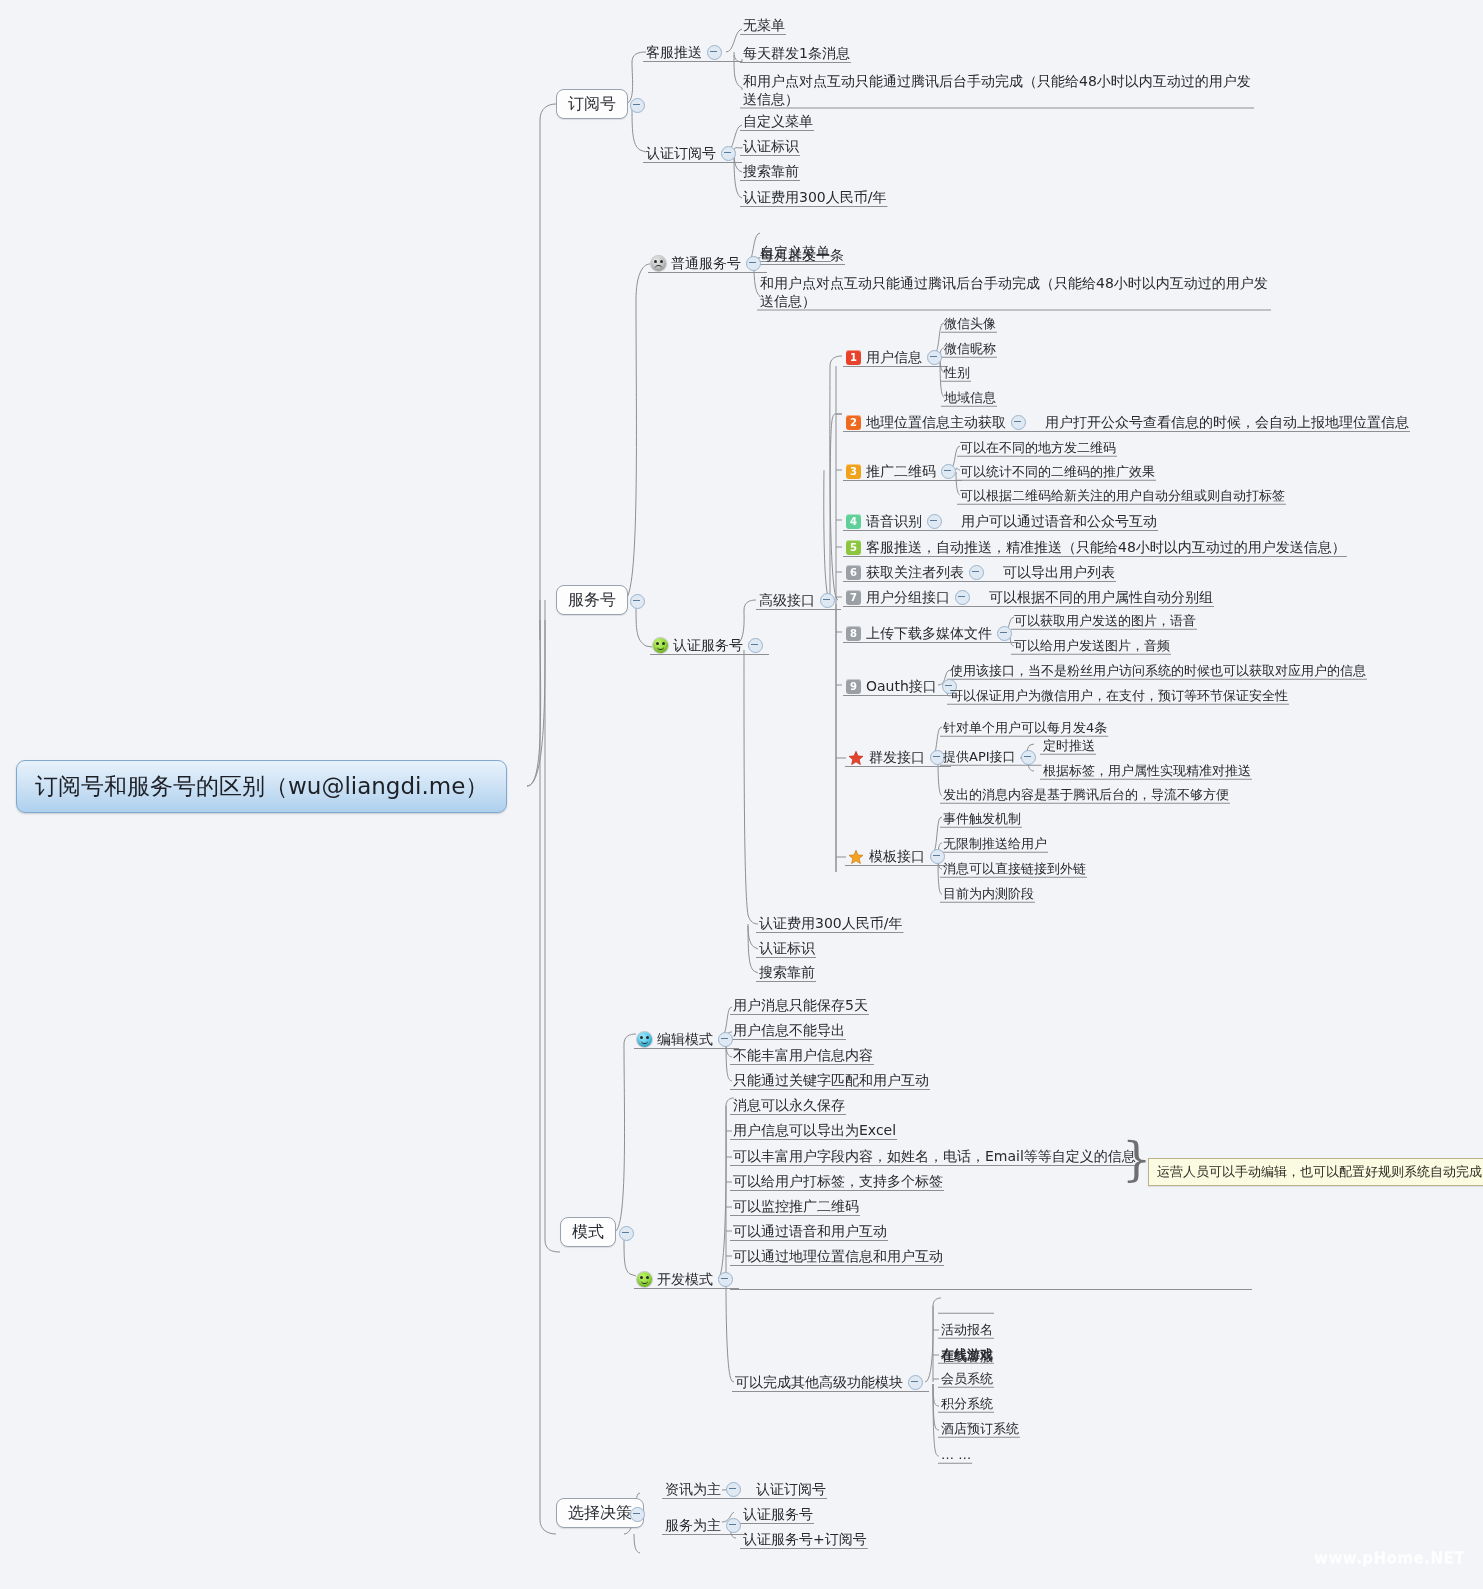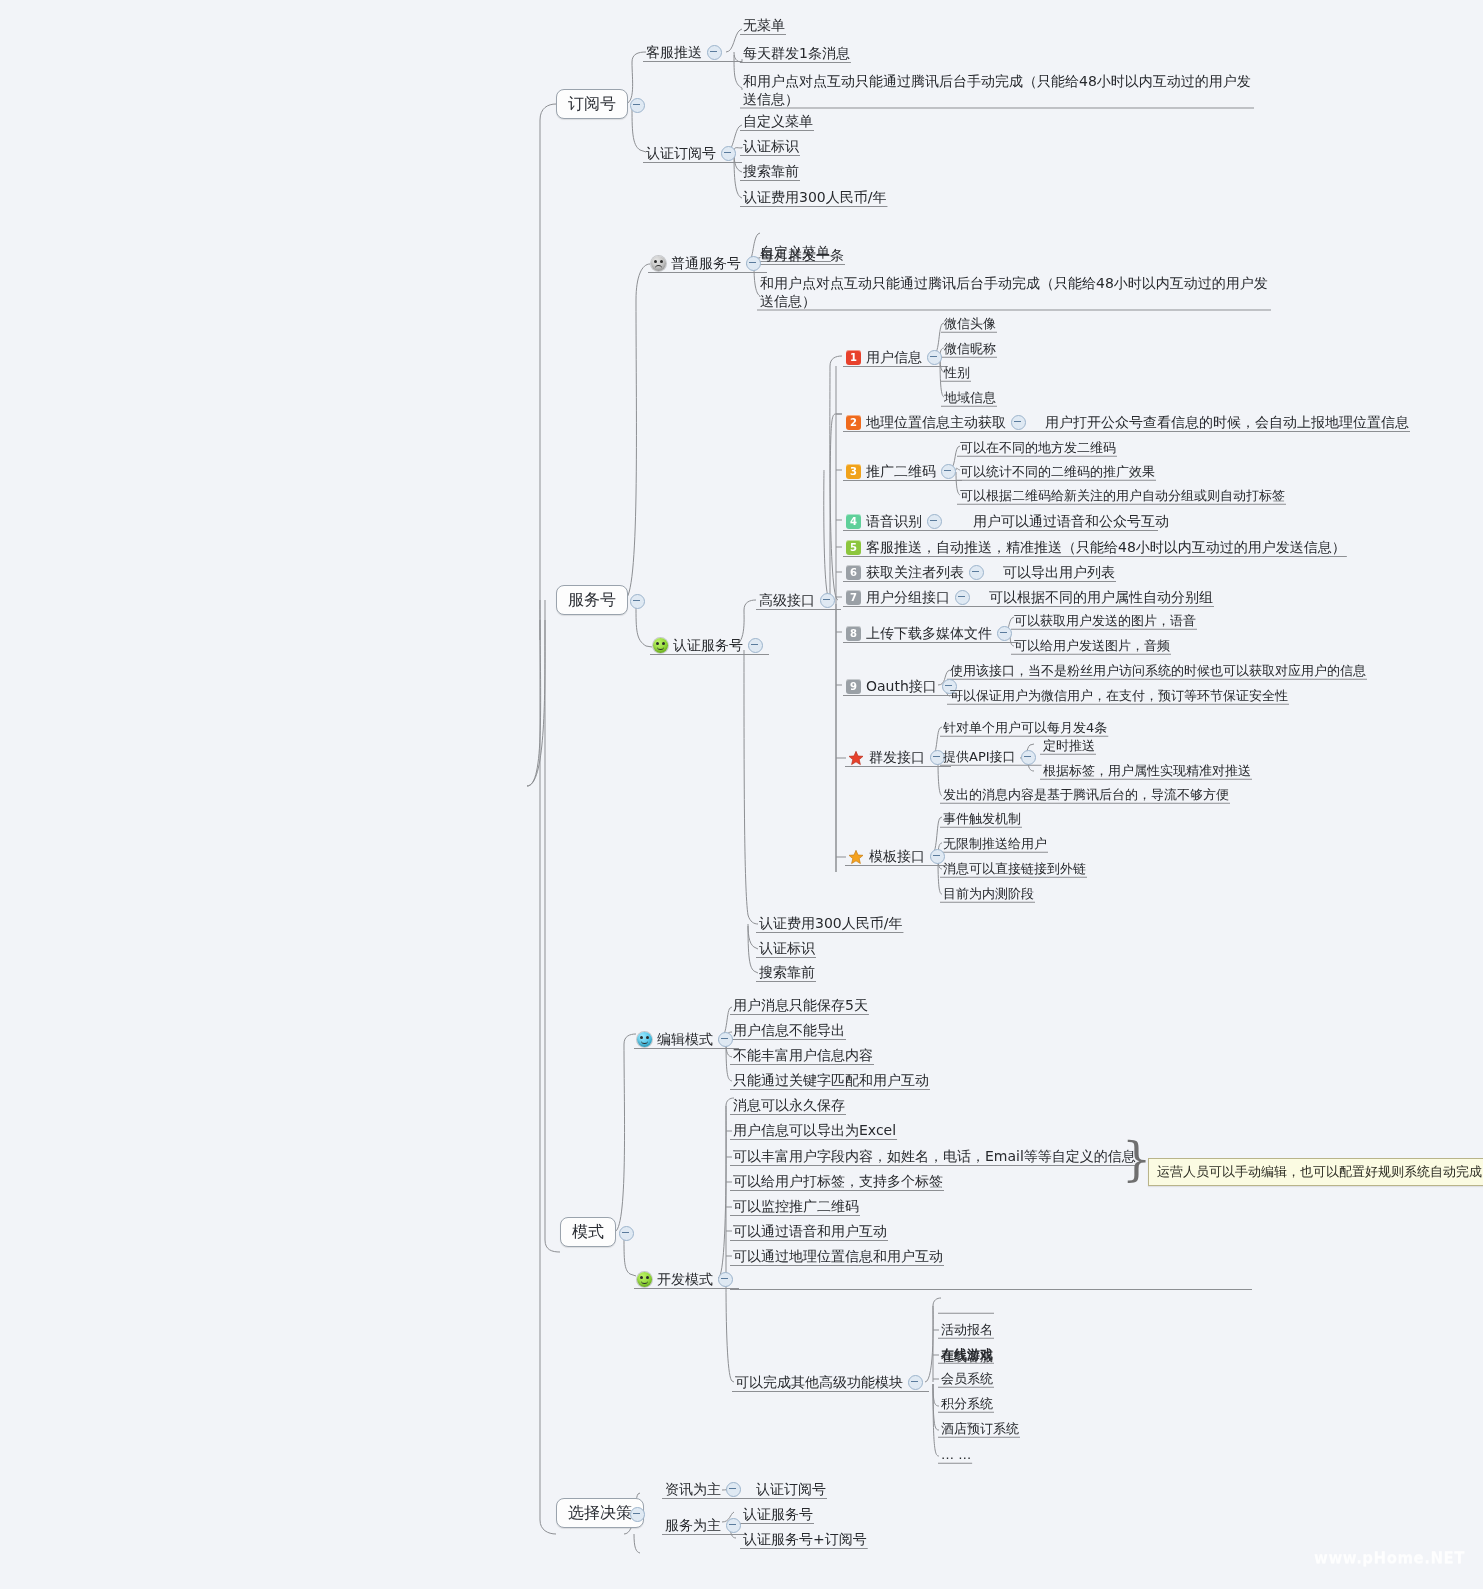--- a/index.html
+++ b/index.html
@@ -272,20 +272,23 @@
         <path d="M938 1412.25 L994 1412.25" stroke="#8d8f93" stroke-width="1" fill="none"></path>
         <path d="M938 1437.25 L1020 1437.25" stroke="#8d8f93" stroke-width="1" fill="none"></path>
         <path d="M938 1463.25 L972.140625 1463.25" stroke="#8d8f93" stroke-width="1" fill="none"></path>
         <path d="M662 1498.5 L827 1498.5" stroke="#8d8f93" stroke-width="1" fill="none"></path>
         <path d="M662 1534.5 L747 1534.5" stroke="#8d8f93" stroke-width="1" fill="none"></path>
         <path d="M740 1523.5 L814 1523.5" stroke="#8d8f93" stroke-width="1" fill="none"></path>
         <path d="M740 1548.5 L867.734375 1548.5" stroke="#8d8f93" stroke-width="1" fill="none"></path>
       </g>
   </svg>
 
+  <div class="node root" style="left:16px;top:760px;">
+    <span class="nodetext">订阅号和服务号的区别（wu@liangdi.me）</span>
+  </div>
 
   <div class="node l1" style="left:556px;top:89px;">
     <span class="nodetext">订阅号</span>
   </div>
   <span class="toggle" style="position:absolute;left:625px;top:98px;"></span>
 
   <div class="node plain" style="left:643px;top:43px;">
     <span class="nodetext">客服推送</span>
     <span class="toggle"></span>
   </div>
@@ -392,21 +395,21 @@
     <span class="nodetext">可以统计不同的二维码的推广效果</span>
     </div>
   <div class="node plain small" style="left:957px;top:487px;">
     <span class="nodetext">可以根据二维码给新关注的用户自动分组或则自动打标签</span>
     </div>
 
   <div class="node plain" style="left:843px;top:512px;">
     <span class="numico" style="background: rgb(95, 208, 154);">4</span>
     <span class="nodetext">语音识别</span>
     <span class="toggle"></span>
-    <span class="nodetext" style="margin-left:26px;">用户可以通过语音和公众号互动</span>
+    <span class="nodetext" style="margin-left:14px;">用户可以通过语音和公众号互动</span>
   </div>
 
   <div class="node plain" style="left:843px;top:538px;">
     <span class="numico" style="background: rgb(140, 198, 62);">5</span>
     <span class="nodetext">客服推送，自动推送，精准推送（只能给48小时以内互动过的用户发送信息）</span>
   </div>
 
   <div class="node plain" style="left:843px;top:563px;">
     <span class="numico" style="background: rgb(154, 160, 166);">6</span>
     <span class="nodetext">获取关注者列表</span>

